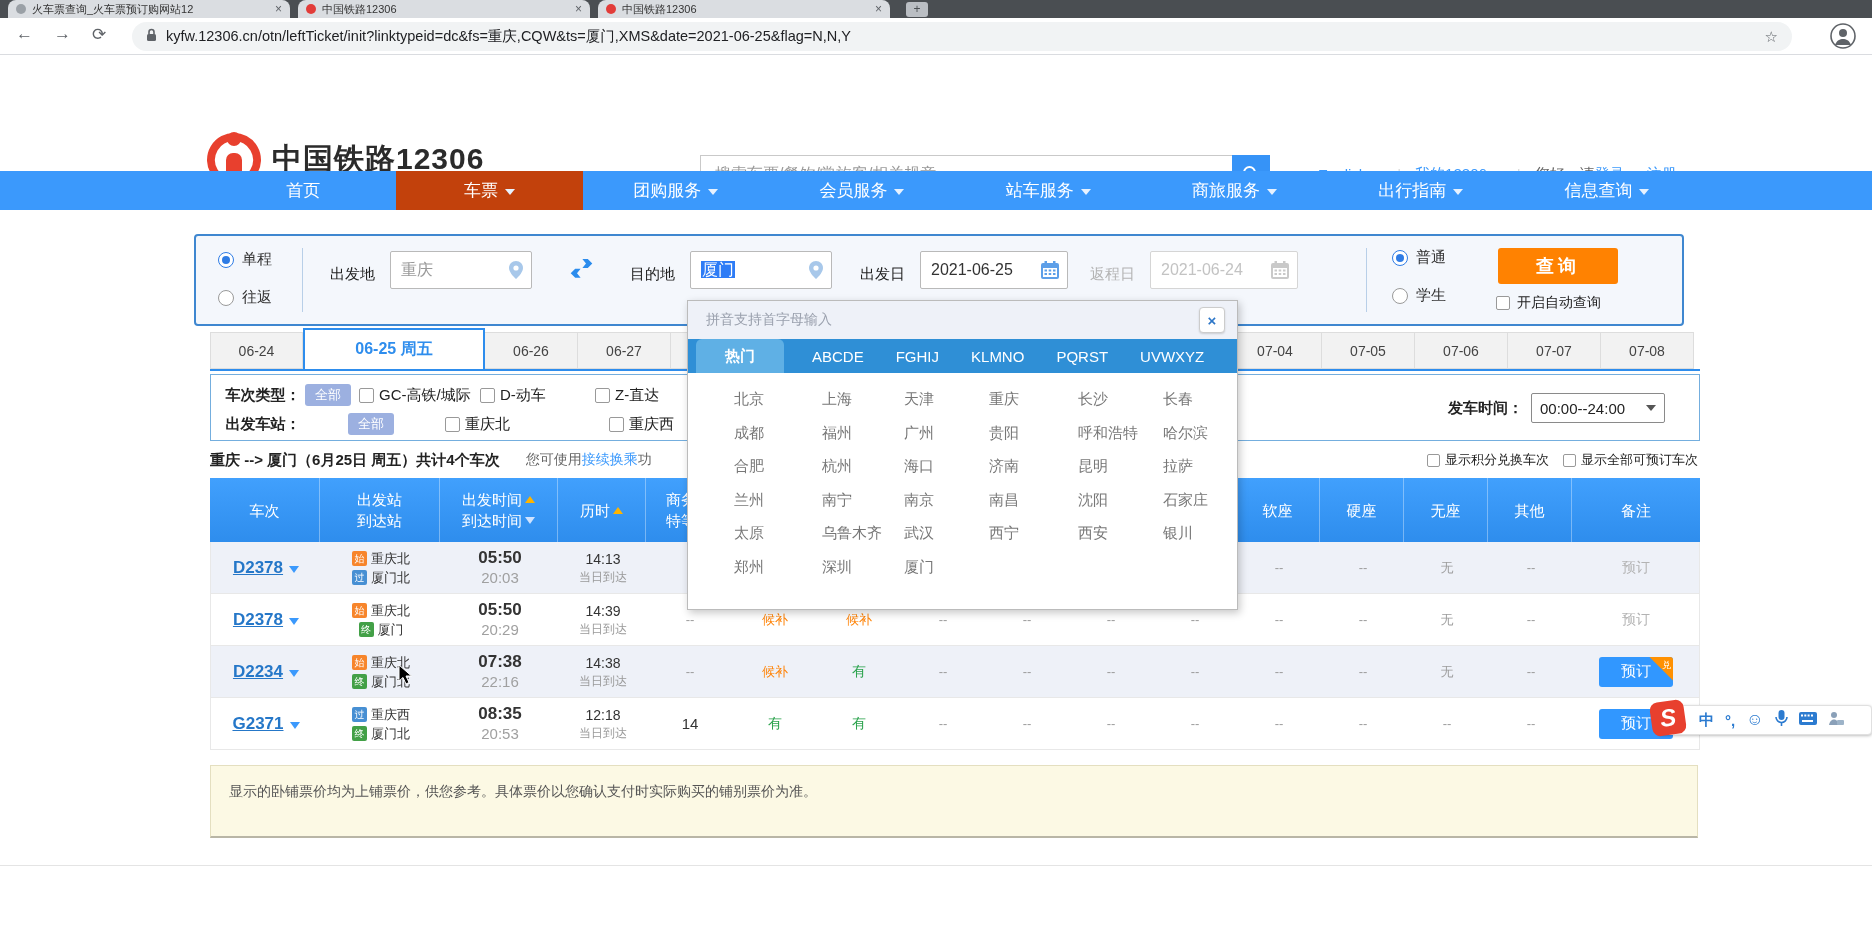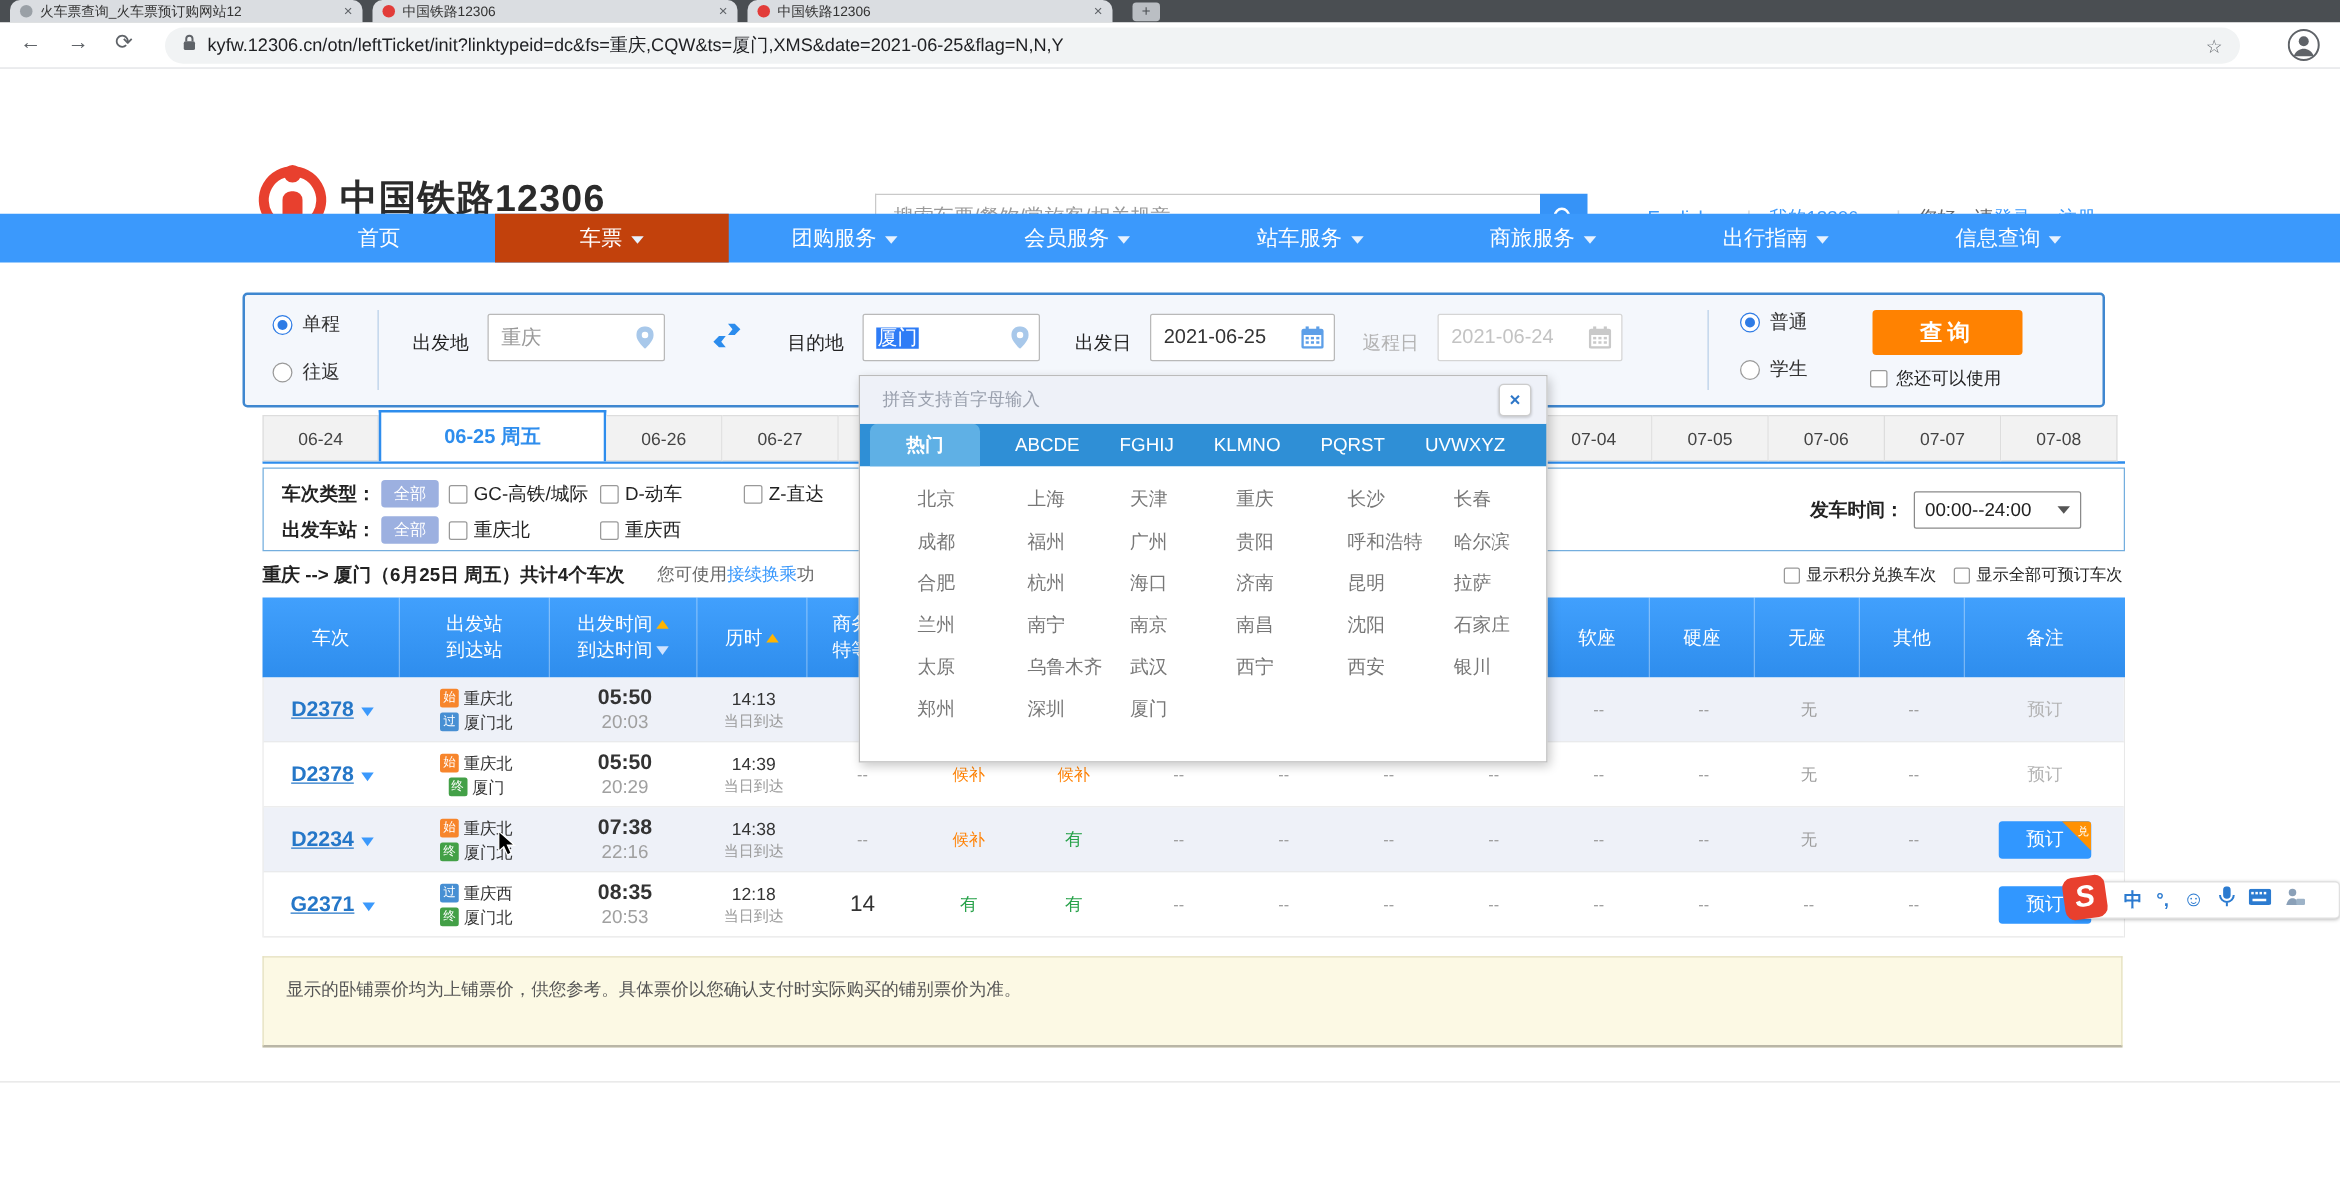--- a/index.html
+++ b/index.html
@@ -137,21 +137,21 @@
   .badge { width:15px; height:15px; border-radius:2px; color:#fff; font-size:10px; display:flex;
            align-items:center; justify-content:center; }
   .b-start { background:#f7852b; } .b-pass { background:#478fd3; } .b-end { background:#43a047; }
   .dep { font-size:17px; font-weight:bold; color:#333; line-height:21px; }
   .arrv { font-size:15px; color:#a0a0a0; line-height:20px; }
   .dur { font-size:14px; color:#333; line-height:20px; }
   .durnote { font-size:12px; color:#999; line-height:17px; }
   .seat-none { color:#9c9c9c; font-size:13px; }
   .seat-wait { color:#ff8000; font-size:13px; }
   .seat-yes { color:#29a24b; font-size:14px; }
-  .seat-num { color:#333; font-size:18px; }
+  .seat-num { color:#333; font-size:15px; }
   .bookgrey { color:#b3b3b3; font-size:14px; }
   .bookbtn { position:relative; width:74px; height:30px; background:#3197ff; border:none; border-radius:3px;
              color:#fff; font-size:15px; overflow:hidden; }
   .cornerbadge { position:absolute; right:0; top:0; width:24px; height:24px; background:#ff9102;
                  clip-path:polygon(0 0,100% 0,100% 100%); color:#fff; font-size:9px;
                  display:flex; align-items:flex-start; justify-content:flex-end; padding:2px 2px 0 0; }
 
   
   .notice { position:absolute; left:210px; top:765px; width:1488px; height:73px; background:#fcf9e4;
             border:1px solid #e4dfc0; border-bottom:2px solid #b9b6a6; padding:13px 18px;
@@ -386,21 +386,21 @@
       <span class="rdot on"></span>
       <span>普通</span>
     </div>
     <div style="position:absolute;left:1196px;top:50px;" class="radio">
       <span class="rdot"></span>
       <span>学生</span>
     </div>
     <button class="qbtn">查询</button>
     <div class="autoq">
       <span class="cbx" style="width:14px;height:14px;flex-basis:14px;"></span>
-      <span>您还可以使用</span>
+      <span>开启自动查询</span>
     </div>
   </div>
 
   <div class="datetabs" id="datetabs">
       <div class="dtab">06-24</div>
       <div class="dtab active">06-25 周五</div>
       <div class="dtab">06-26</div>
       <div class="dtab">06-27</div>
       <div class="dtab">06-28</div>
       <div class="dtab">06-29</div>
@@ -425,21 +425,21 @@
         </span>
         <span class="fitem" style="width: 115px;">
           <span class="cbx"></span>
           <span>D-动车</span>
         </span>
         <span class="fitem" style="width: 140px;">
           <span class="cbx"></span>
           <span>Z-直达</span>
         </span>
       </div>
-    <div class="frow" style="top:37px;" id="fstations">
+    <div class="frow" style="top:37px;gap:43px;" id="fstations">
       <span class="flabel">出发车站：</span>
       <span class="allbadge">全部</span>
     <span class="fitem" style="width: 121px;">
           <span class="cbx"></span>
           <span>重庆北</span>
         </span>
         <span class="fitem" style="width: 115px;">
           <span class="cbx"></span>
           <span>重庆西</span>
         </span>

